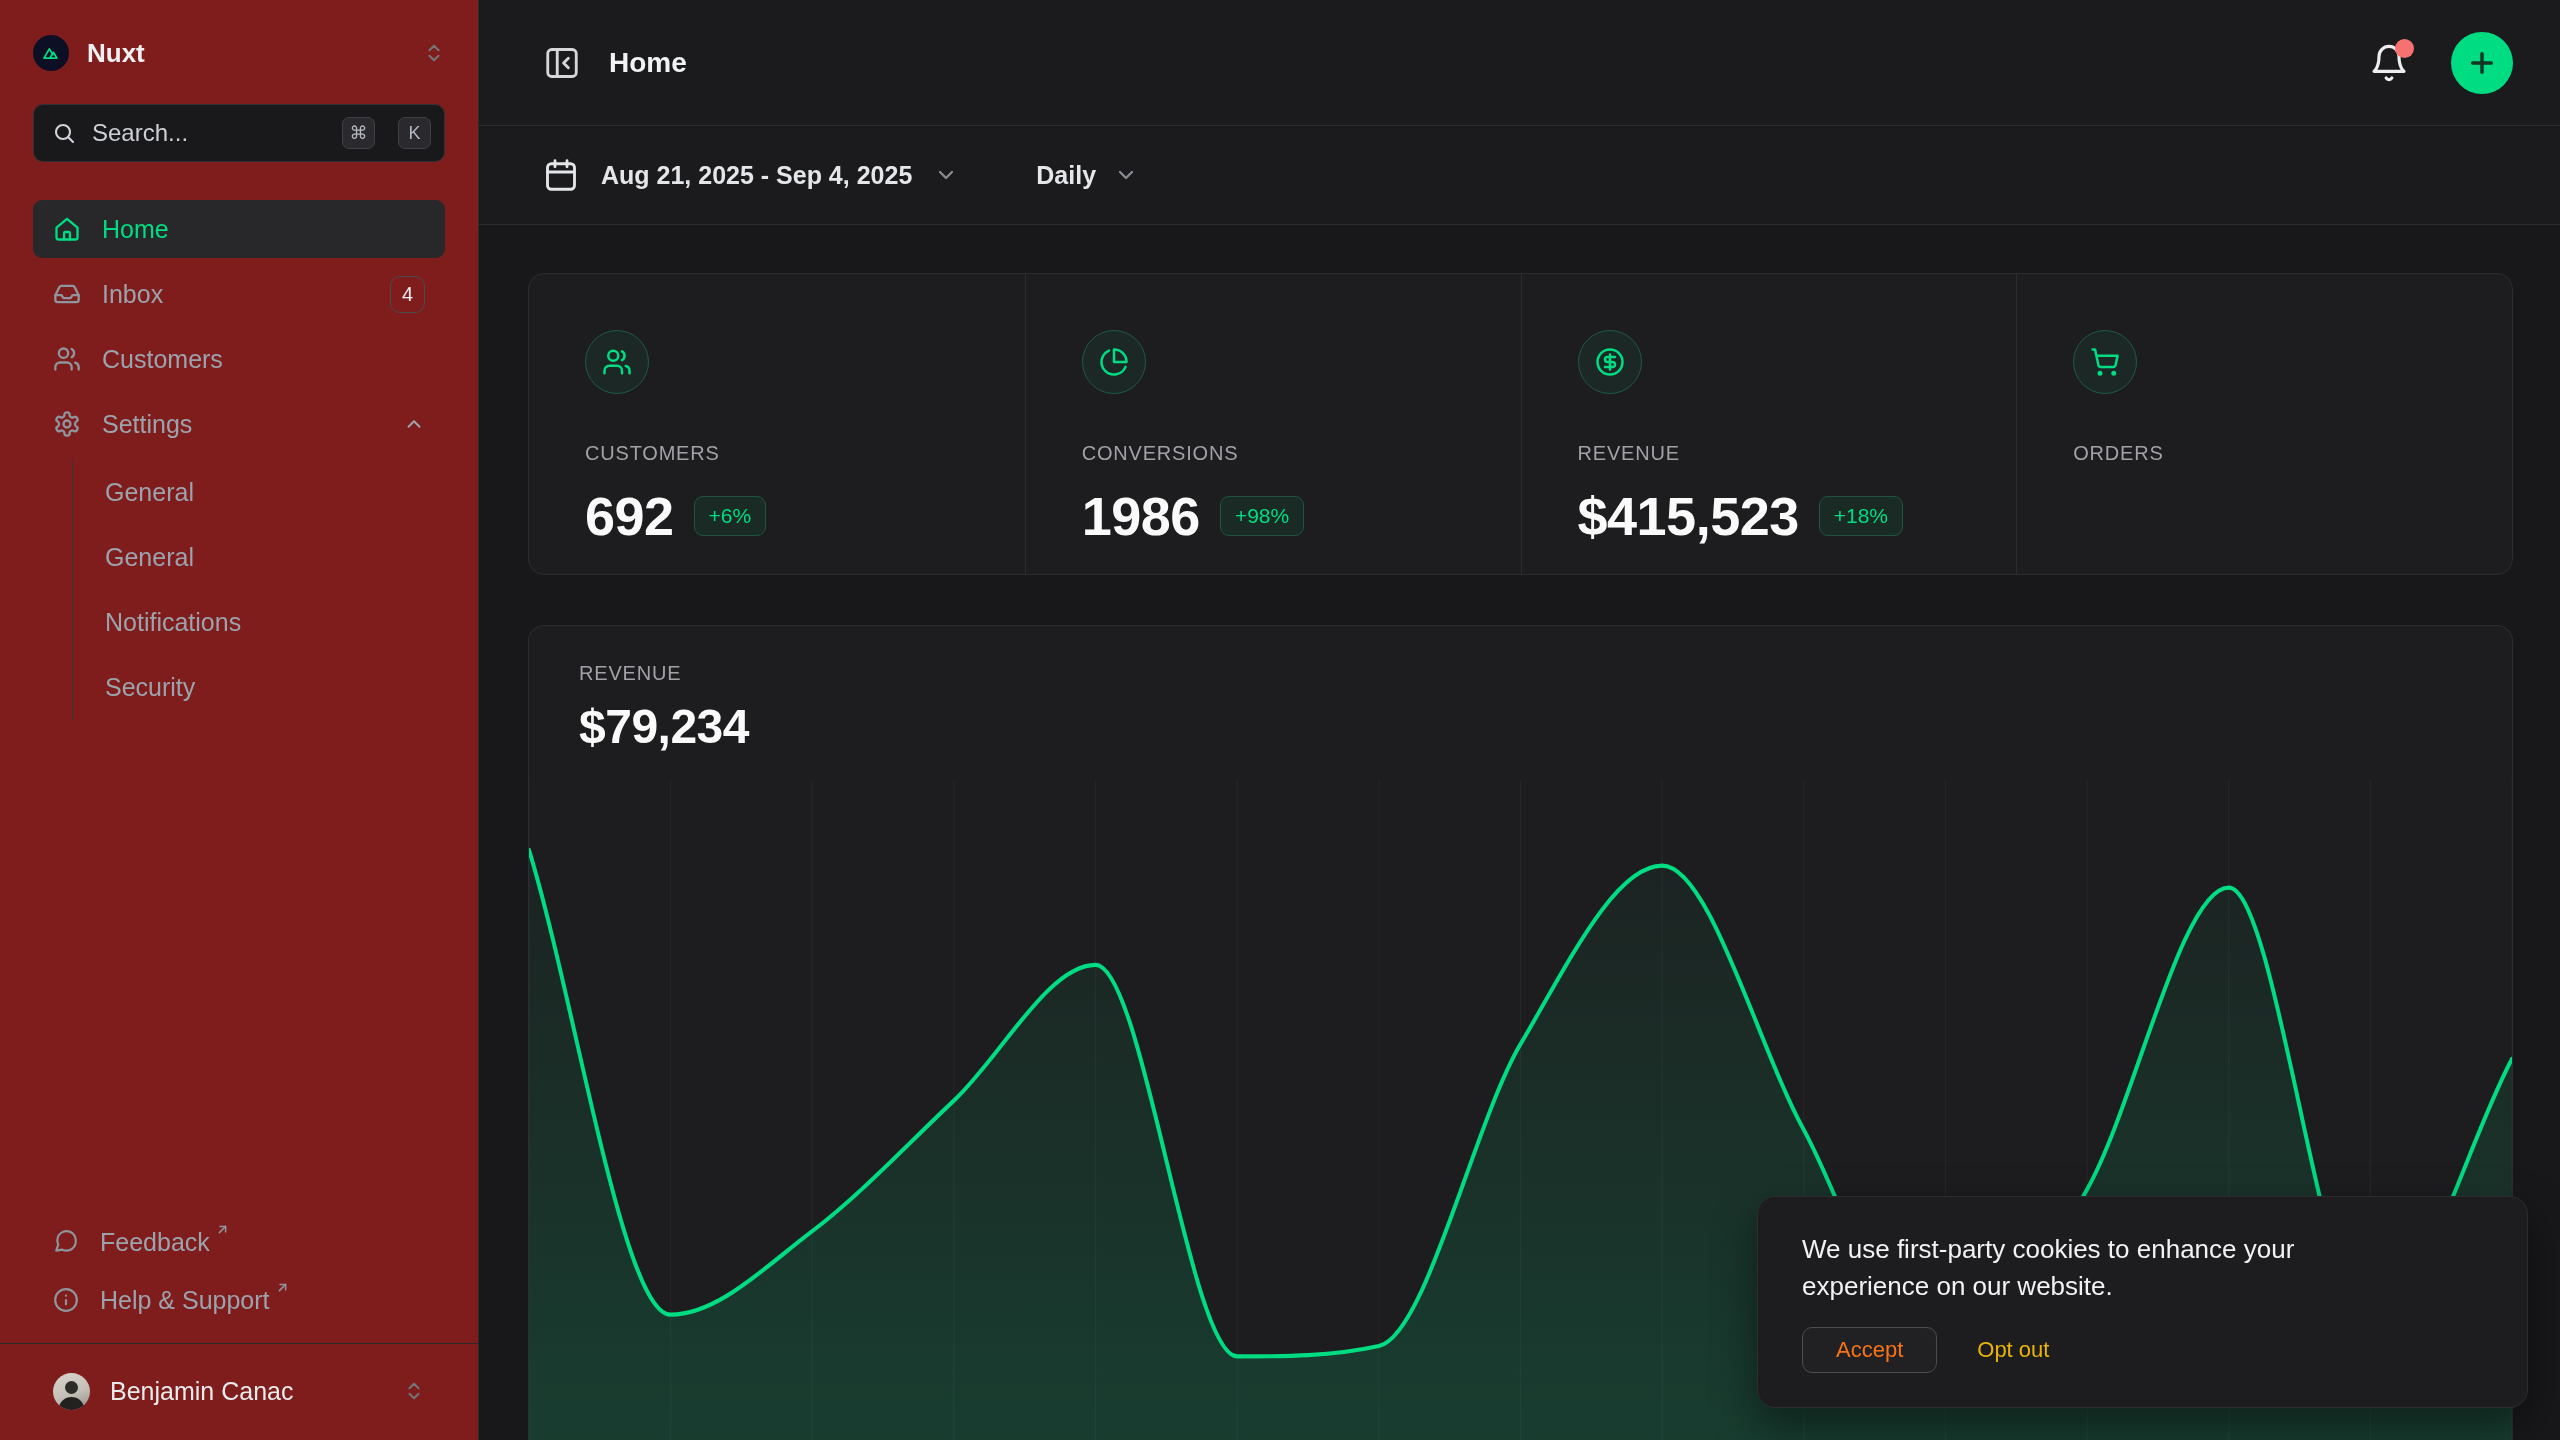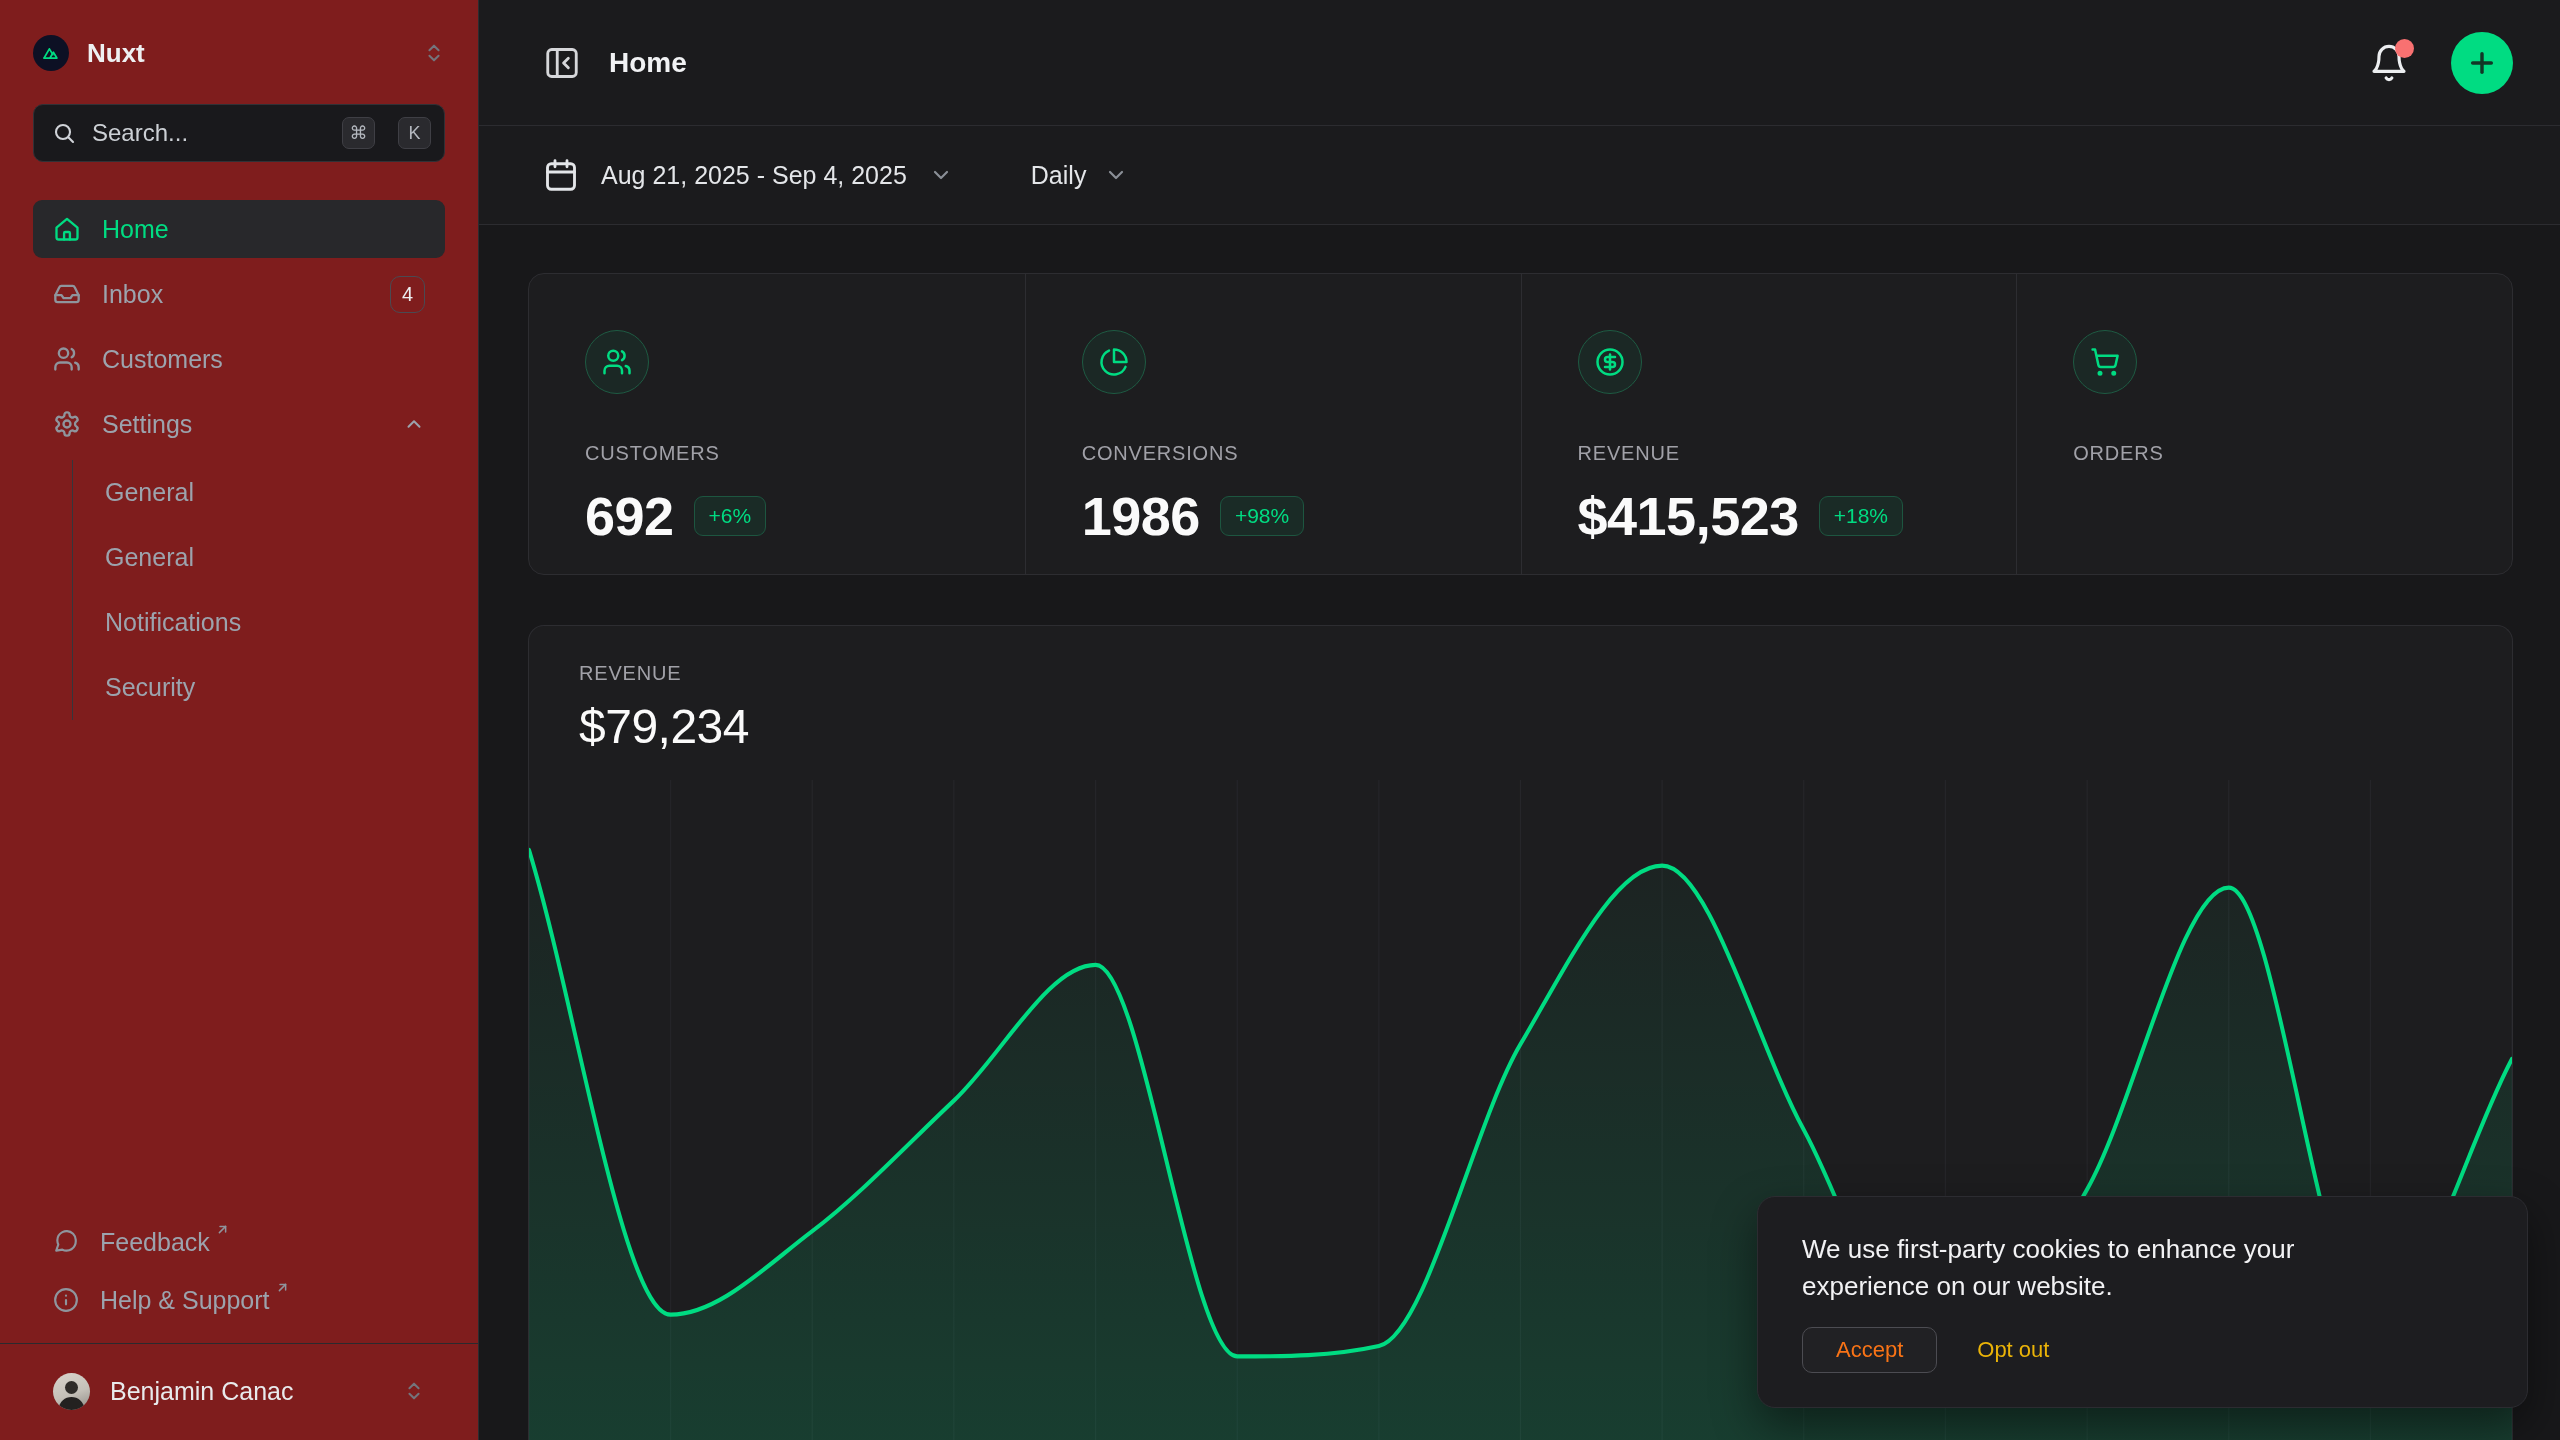--- a/index.html
+++ b/index.html
@@ -55,41 +55,41 @@
     display:flex; align-items:center; padding:0 47px 0 64px; }
   .page-title { font-size:28px; font-weight:700; color:#f1f2f4; margin-left:28px; flex:1; }
   .bell-wrap { position:relative; cursor:pointer; }
   .bell-dot { position:absolute; top:-4px; right:-5px; width:19px; height:19px; border-radius:50%; }
   .add-btn { width:62px; height:62px; border-radius:50%; border:none; background:#00dc82;
     margin-left:42px; display:flex; align-items:center; justify-content:center; cursor:pointer; }
 
   .toolbar { height:99px; background:#1b1b1d; border-bottom:1px solid #2c2c30;
     display:flex; align-items:center; padding:0 47px 0 64px; }
   .range-btn { display:flex; align-items:center; gap:22px; cursor:pointer; background:none; border:none; }
-  .range-text { font-size:25px; color:#e4e6e9; font-weight:400; }
+  .range-text { font-size:25px; color:#e4e6e9; font-weight:700; }
   .period-btn { display:flex; align-items:center; gap:18px; margin-left:78px; cursor:pointer; background:none; border:none; }
 
   .content { flex:1; background:#18181a; padding:48px 47px 0 49px; display:flex; flex-direction:column; min-height:0; }
   .stats-card { height:302px; flex:0 0 302px; background:#1d1d1f; border:1px solid #2d2d31;
     border-radius:16px; display:grid; grid-template-columns:repeat(4,1fr); overflow:hidden; }
   .stat-cell { padding:56px 50px 0 56px; display:flex; flex-direction:column; cursor:pointer; }
   .stat-cell + .stat-cell { border-left:1px solid #2d2d31; }
   .stat-icon-circle { width:64px; height:64px; border-radius:50%; background:rgba(0,220,130,0.06);
     border:1px solid #1e5b43; display:flex; align-items:center; justify-content:center; }
   .stat-label { margin-top:48px; font-size:20px; letter-spacing:0.8px; color:#a1a1a8; font-weight:500; }
   .stat-value-row { margin-top:20px; display:flex; align-items:center; gap:20px; }
   .stat-value { font-size:54px; font-weight:700; color:#fafafa; letter-spacing:-0.5px; }
   .delta-badge { padding:7px 14px; border-radius:9px; background:rgba(0,220,130,0.08);
     border:1px solid #1d5640; color:#00dc82; font-size:21px; font-weight:500; }
 
   .revenue-card { margin-top:50px; flex:1; min-height:0; background:#1d1d1f; border:1px solid #2d2d31;
     border-bottom:none; border-radius:16px 16px 0 0; display:flex; flex-direction:column; overflow:hidden; }
   .revenue-head { padding:36px 56px 0 50px; }
   .revenue-label { font-size:20px; letter-spacing:0.8px; color:#a1a1a8; font-weight:500; }
-  .revenue-value { margin-top:14px; font-size:48px; font-weight:400; color:#fafafa; letter-spacing:-0.5px; }
+  .revenue-value { margin-top:14px; font-size:48px; font-weight:700; color:#fafafa; letter-spacing:-0.5px; }
   .chart-wrap { flex:1; margin-top:26px; position:relative; min-height:0; }
   .chart-wrap svg.chart { position:absolute; inset:0; width:100%; height:100%; }
   .grid-line { stroke:#26262a; stroke-width:1.2; }
 
   
   .cookie-banner { position:absolute; left:1757px; top:1196px; width:771px; height:212px;
     background:#1d1d20; border:1px solid #2c2c31; border-radius:18px; padding:34px 44px;
     box-shadow:0 18px 45px rgba(0,0,0,0.45); z-index:10; }
   .cookie-text { font-size:26px; color:#f2f2f4; line-height:1.42; max-width:600px; }
   .cookie-actions { margin-top:22px; display:flex; align-items:center; gap:40px; }

